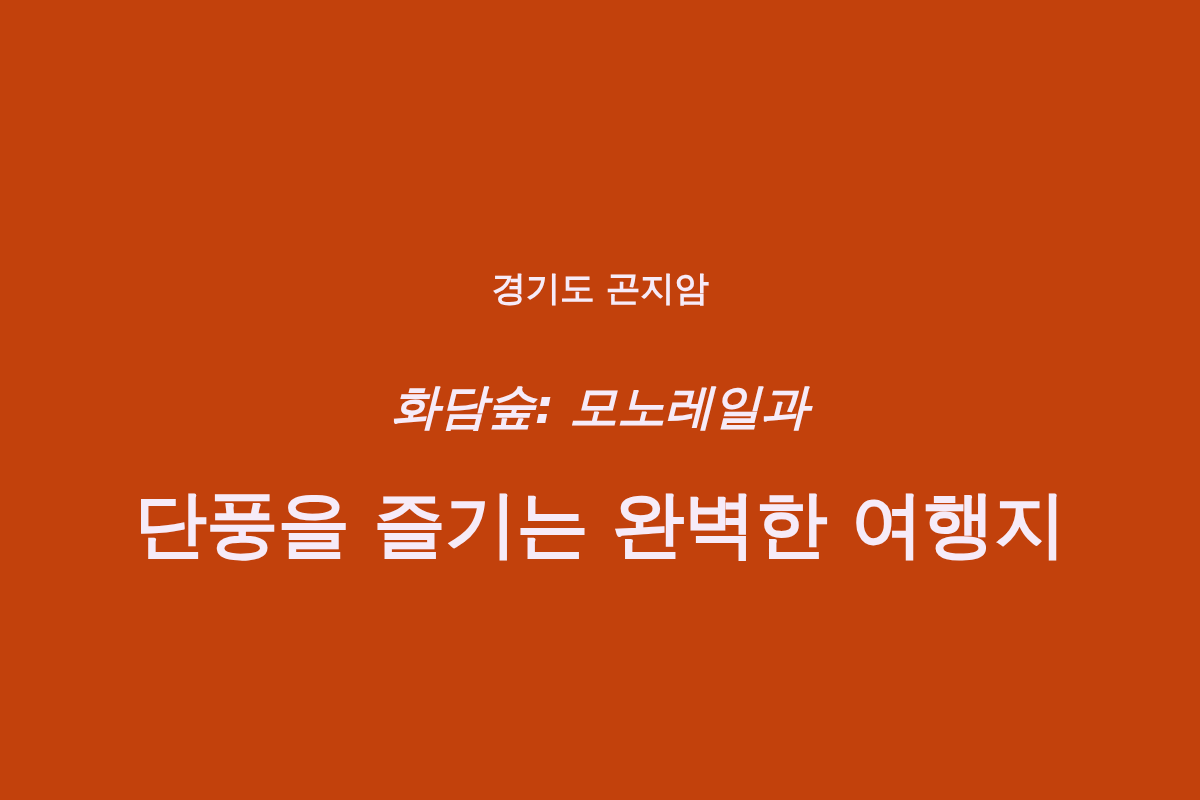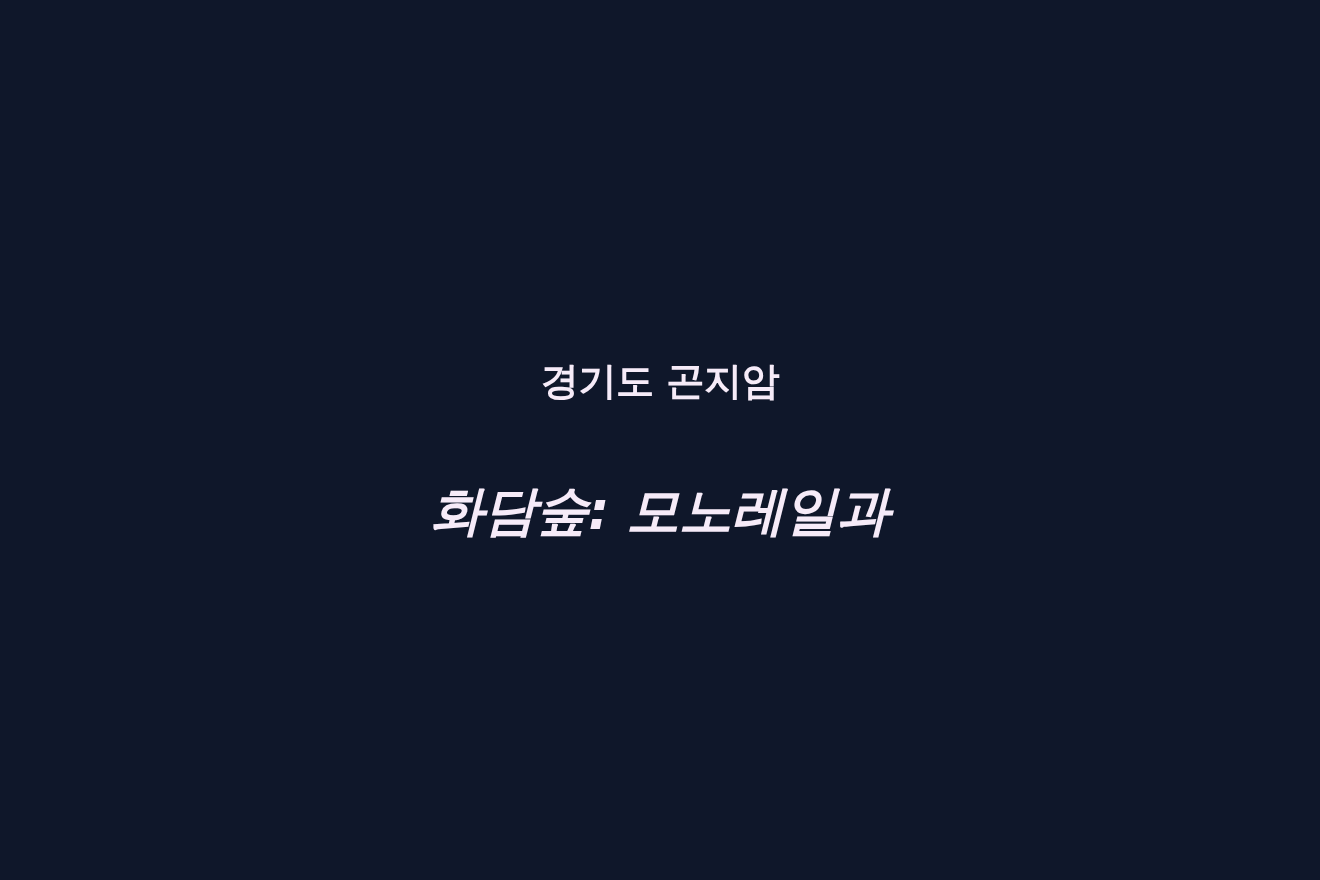--- a/index.html
+++ b/index.html
@@ -50,24 +50,25 @@
   #title-line-1 { font-size: 78px; }
   #title-line-2 { font-size: 78px; font-style: italic; }
   #title-line-3 {
     font-size: 78px;
     letter-spacing: -1px;
   }
 </style>
 </head>
 <body>
 
-<div id="thumbnail-card" style="background: #0f172a;">
+<div id="thumbnail-card" style="background: #c2410c;">
 
   <div id="title-block">
 
     <span class="title-line" id="title-line-1" style="color: rgb(246, 235, 248); font-size: 34.71px;">경기도 곤지암</span>
 
     <span class="title-line" id="title-line-2" style="color: rgb(246, 235, 248); font-size: 48.23px;">화담숲: 모노레일과</span>
 
+    <span class="title-line" id="title-line-3" style="color: rgb(246, 235, 248); font-size: 72.54px;">단풍을 즐기는 완벽한 여행지</span>
 
   </div>
 
 </div>
 
 </body></html>

